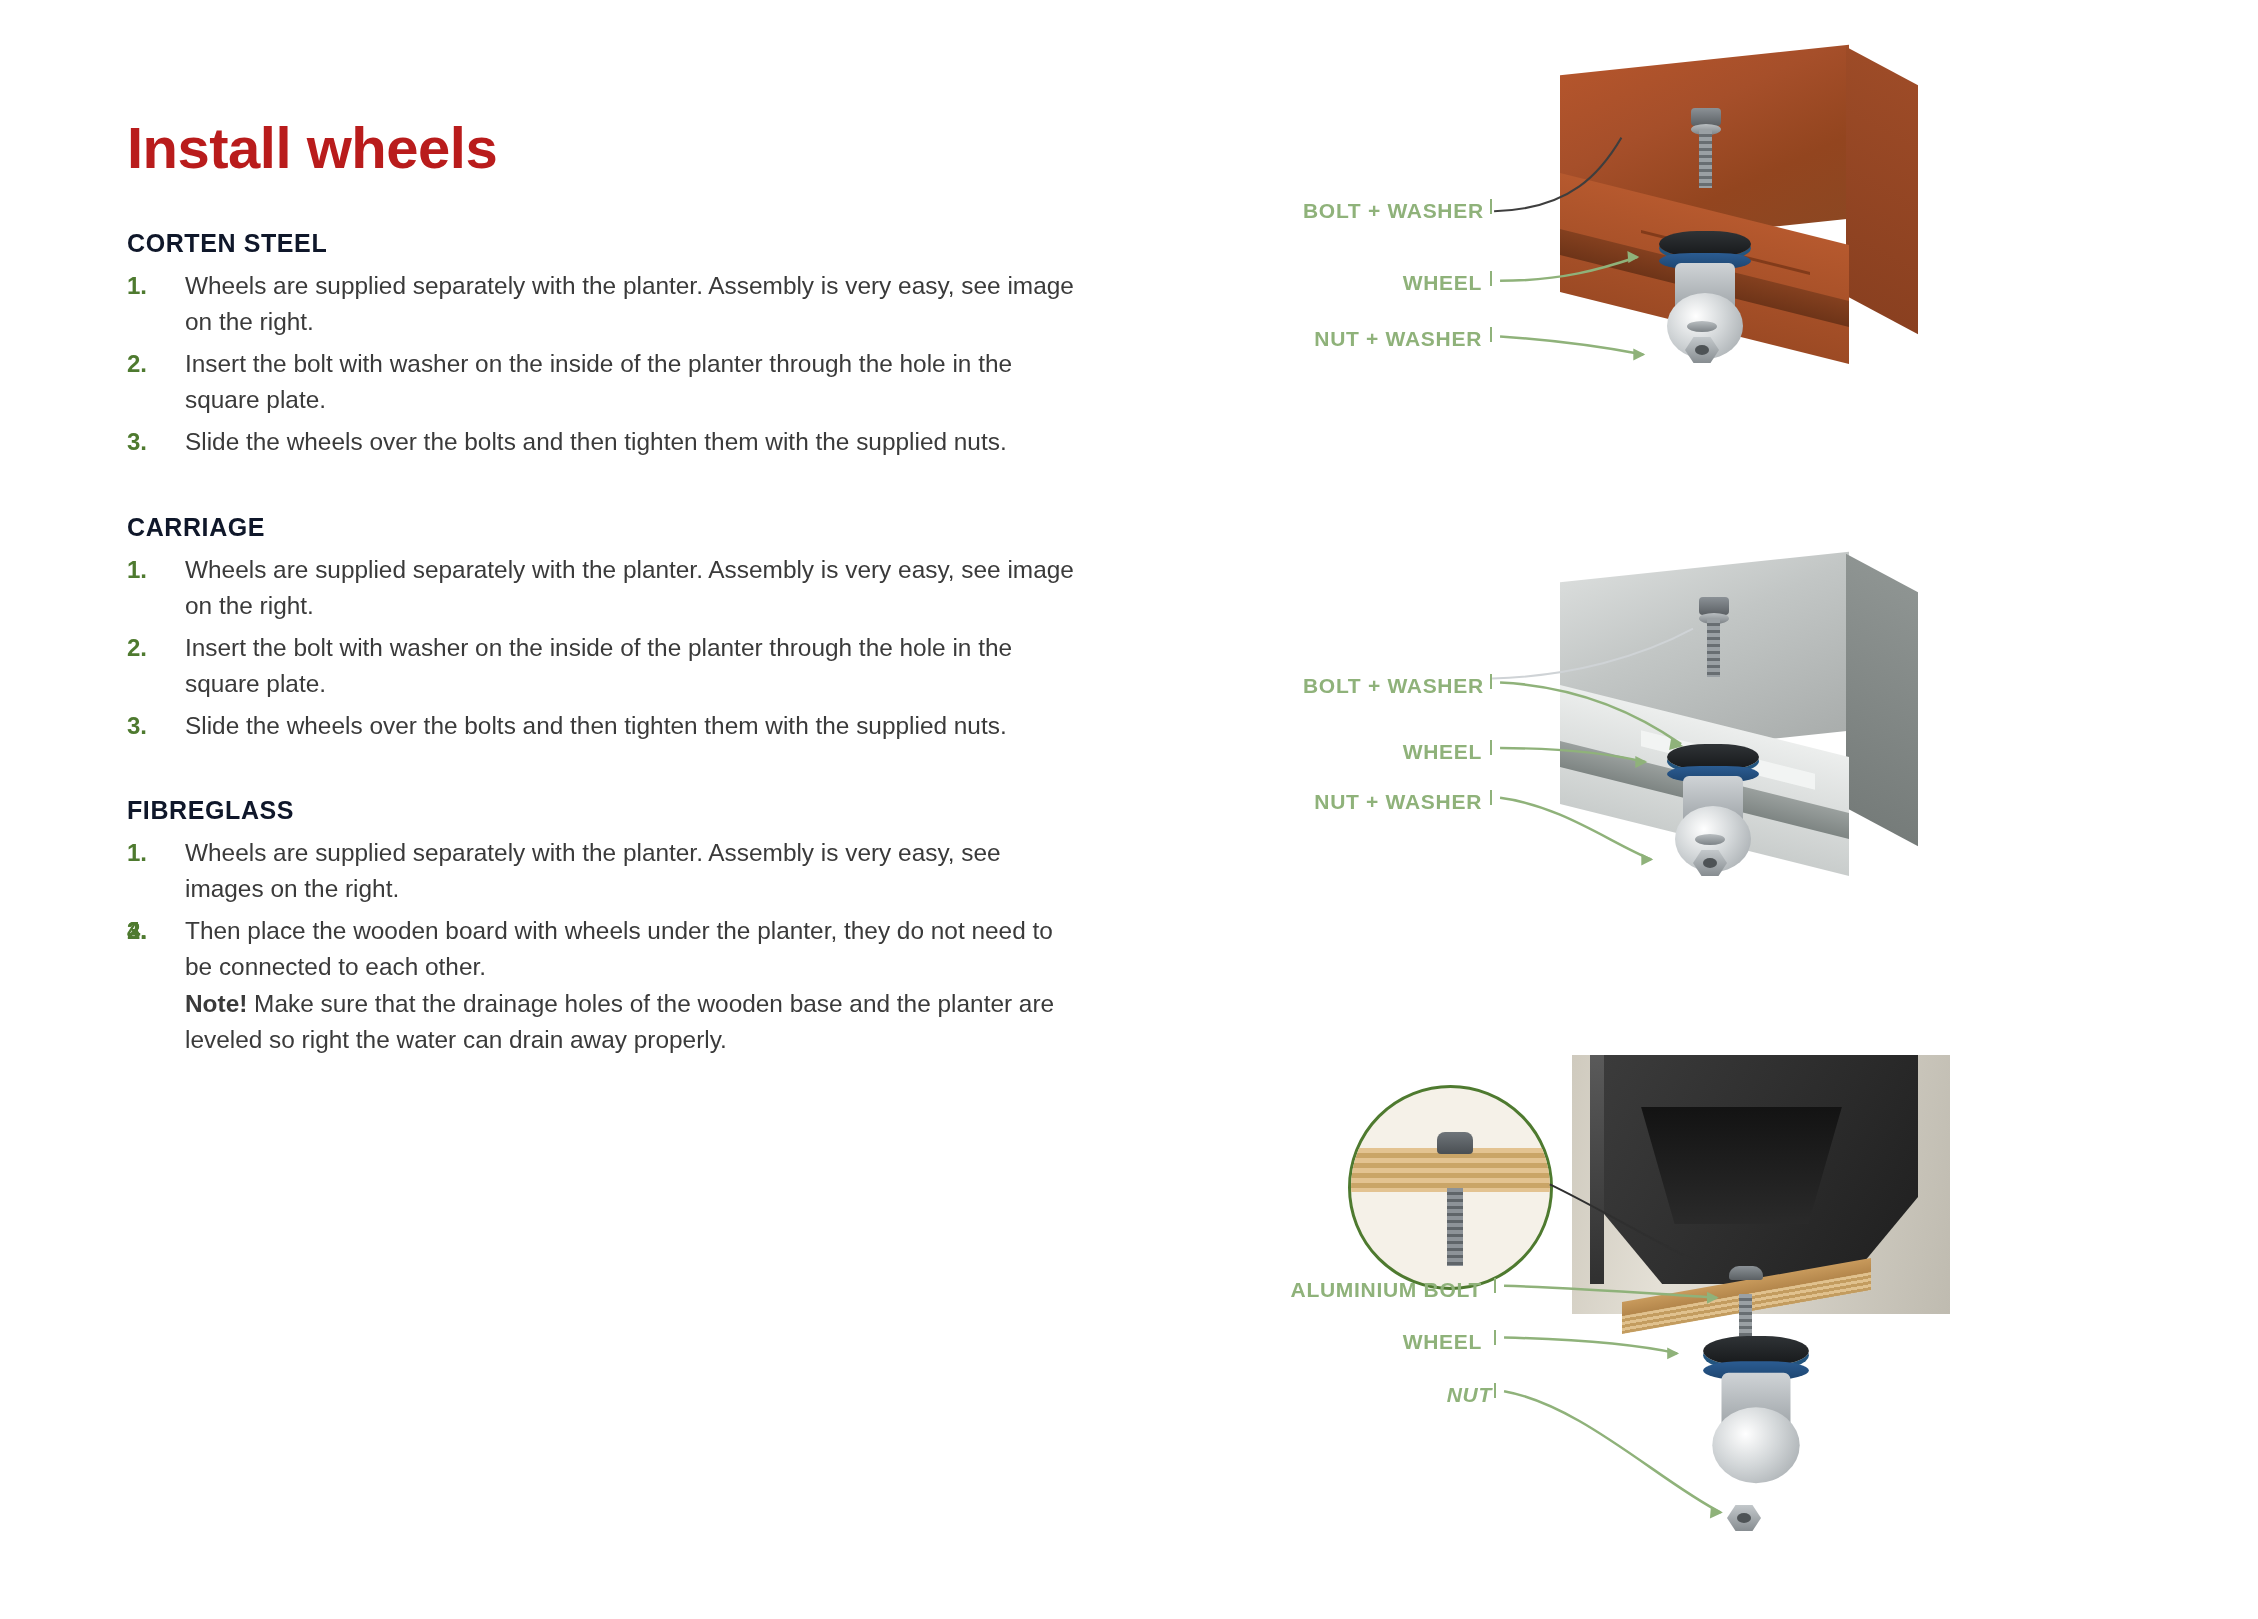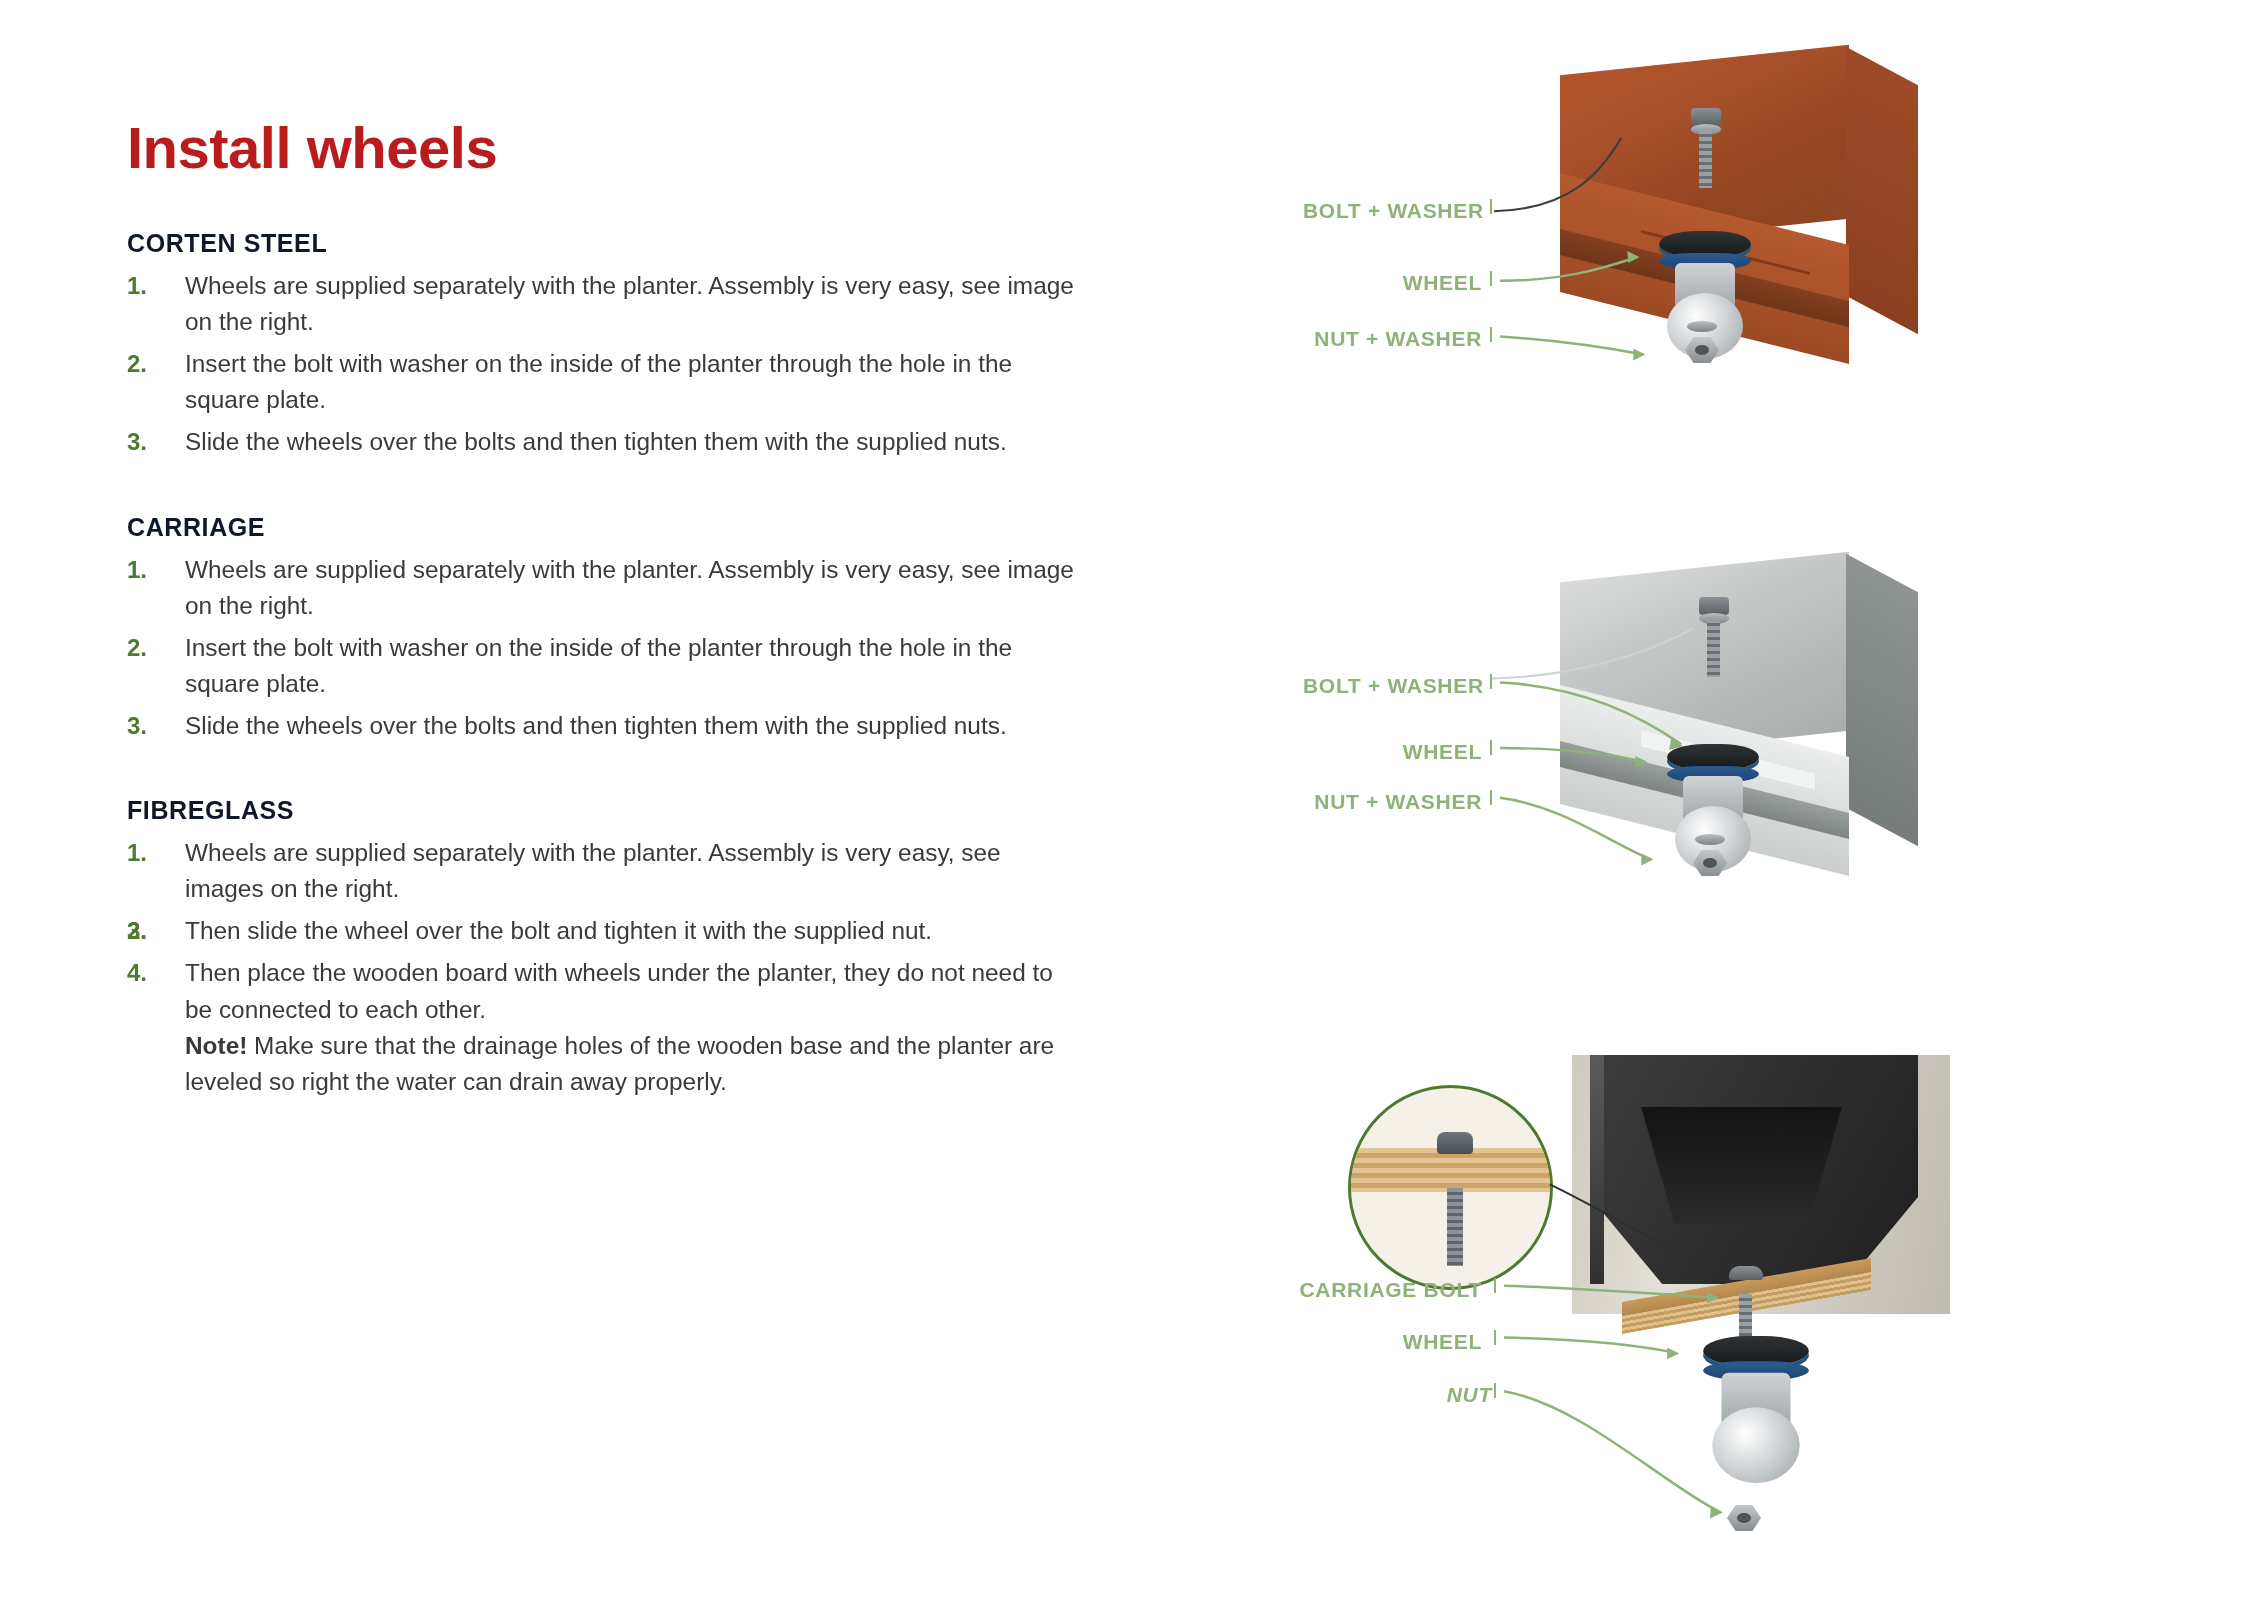--- a/index.html
+++ b/index.html
@@ -314,21 +314,20 @@
       <ol class="steps">
         <li>
           <span class="num">1.</span>
           <span>Wheels are supplied separately with the planter. Assembly is very easy, see images on the right.</span>
         </li>
         <li>
           <span class="num">2.</span>
         </li>
         <li>
           <span class="num">3.</span>
-          <span>Then slide the wheel over the bolt and tighten it with the supplied nut.</span>
         </li>
         <li>
           <span class="num">4.</span>
           <span>Then place the wooden board with wheels under the planter, they do not need to be connected to each other.</span>
           <br>
           <span class="note-label">Note!</span><span> Make sure that the drainage holes of the wooden base and the planter are leveled so right the water can drain away properly.</span>
         </li>
       </ol>
     </div>
 
@@ -458,21 +457,21 @@
       <svg class="leader" width="935" height="557" viewBox="0 0 940 560">
         <path d="M228 130 C 270 150, 320 180, 372 206" stroke="#2f2f2f" stroke-width="2" fill="none"></path>
         <path d="M182 232 C 260 234, 330 240, 396 244" stroke="#8fb27a" stroke-width="2.5" fill="none"></path>
         <polygon points="398,244 386,238 386,250" fill="#8fb27a"></polygon>
         <path d="M182 284 C 260 286, 320 292, 356 300" stroke="#8fb27a" stroke-width="2.5" fill="none"></path>
         <polygon points="358,300 346,294 346,306" fill="#8fb27a"></polygon>
         <path d="M182 338 C 260 352, 340 430, 400 460" stroke="#8fb27a" stroke-width="2.5" fill="none"></path>
         <polygon points="402,460 390,454 389,466" fill="#8fb27a"></polygon>
       </svg>
 
-      <div class="callout-label" style="left:-40px; top:223px; width:199px;">CARRIAGE BOLT</div>
+      <div class="callout-label" style="left:-40px; top:223px; width:199px;">ALUMINIUM BOLT</div>
       <div class="tick" style="left:171px; top:223px;"></div>
 
       <div class="callout-label" style="left:-20px; top:275px; width:179px;">WHEEL</div>
       <div class="tick" style="left:171px; top:275px;"></div>
 
       <div class="callout-label" style="left:10px; top:328px; width:159px;font-style:italic;">NUT</div>
       <div class="tick" style="left:171px; top:328px;"></div>
     </div>
 
   </div>

